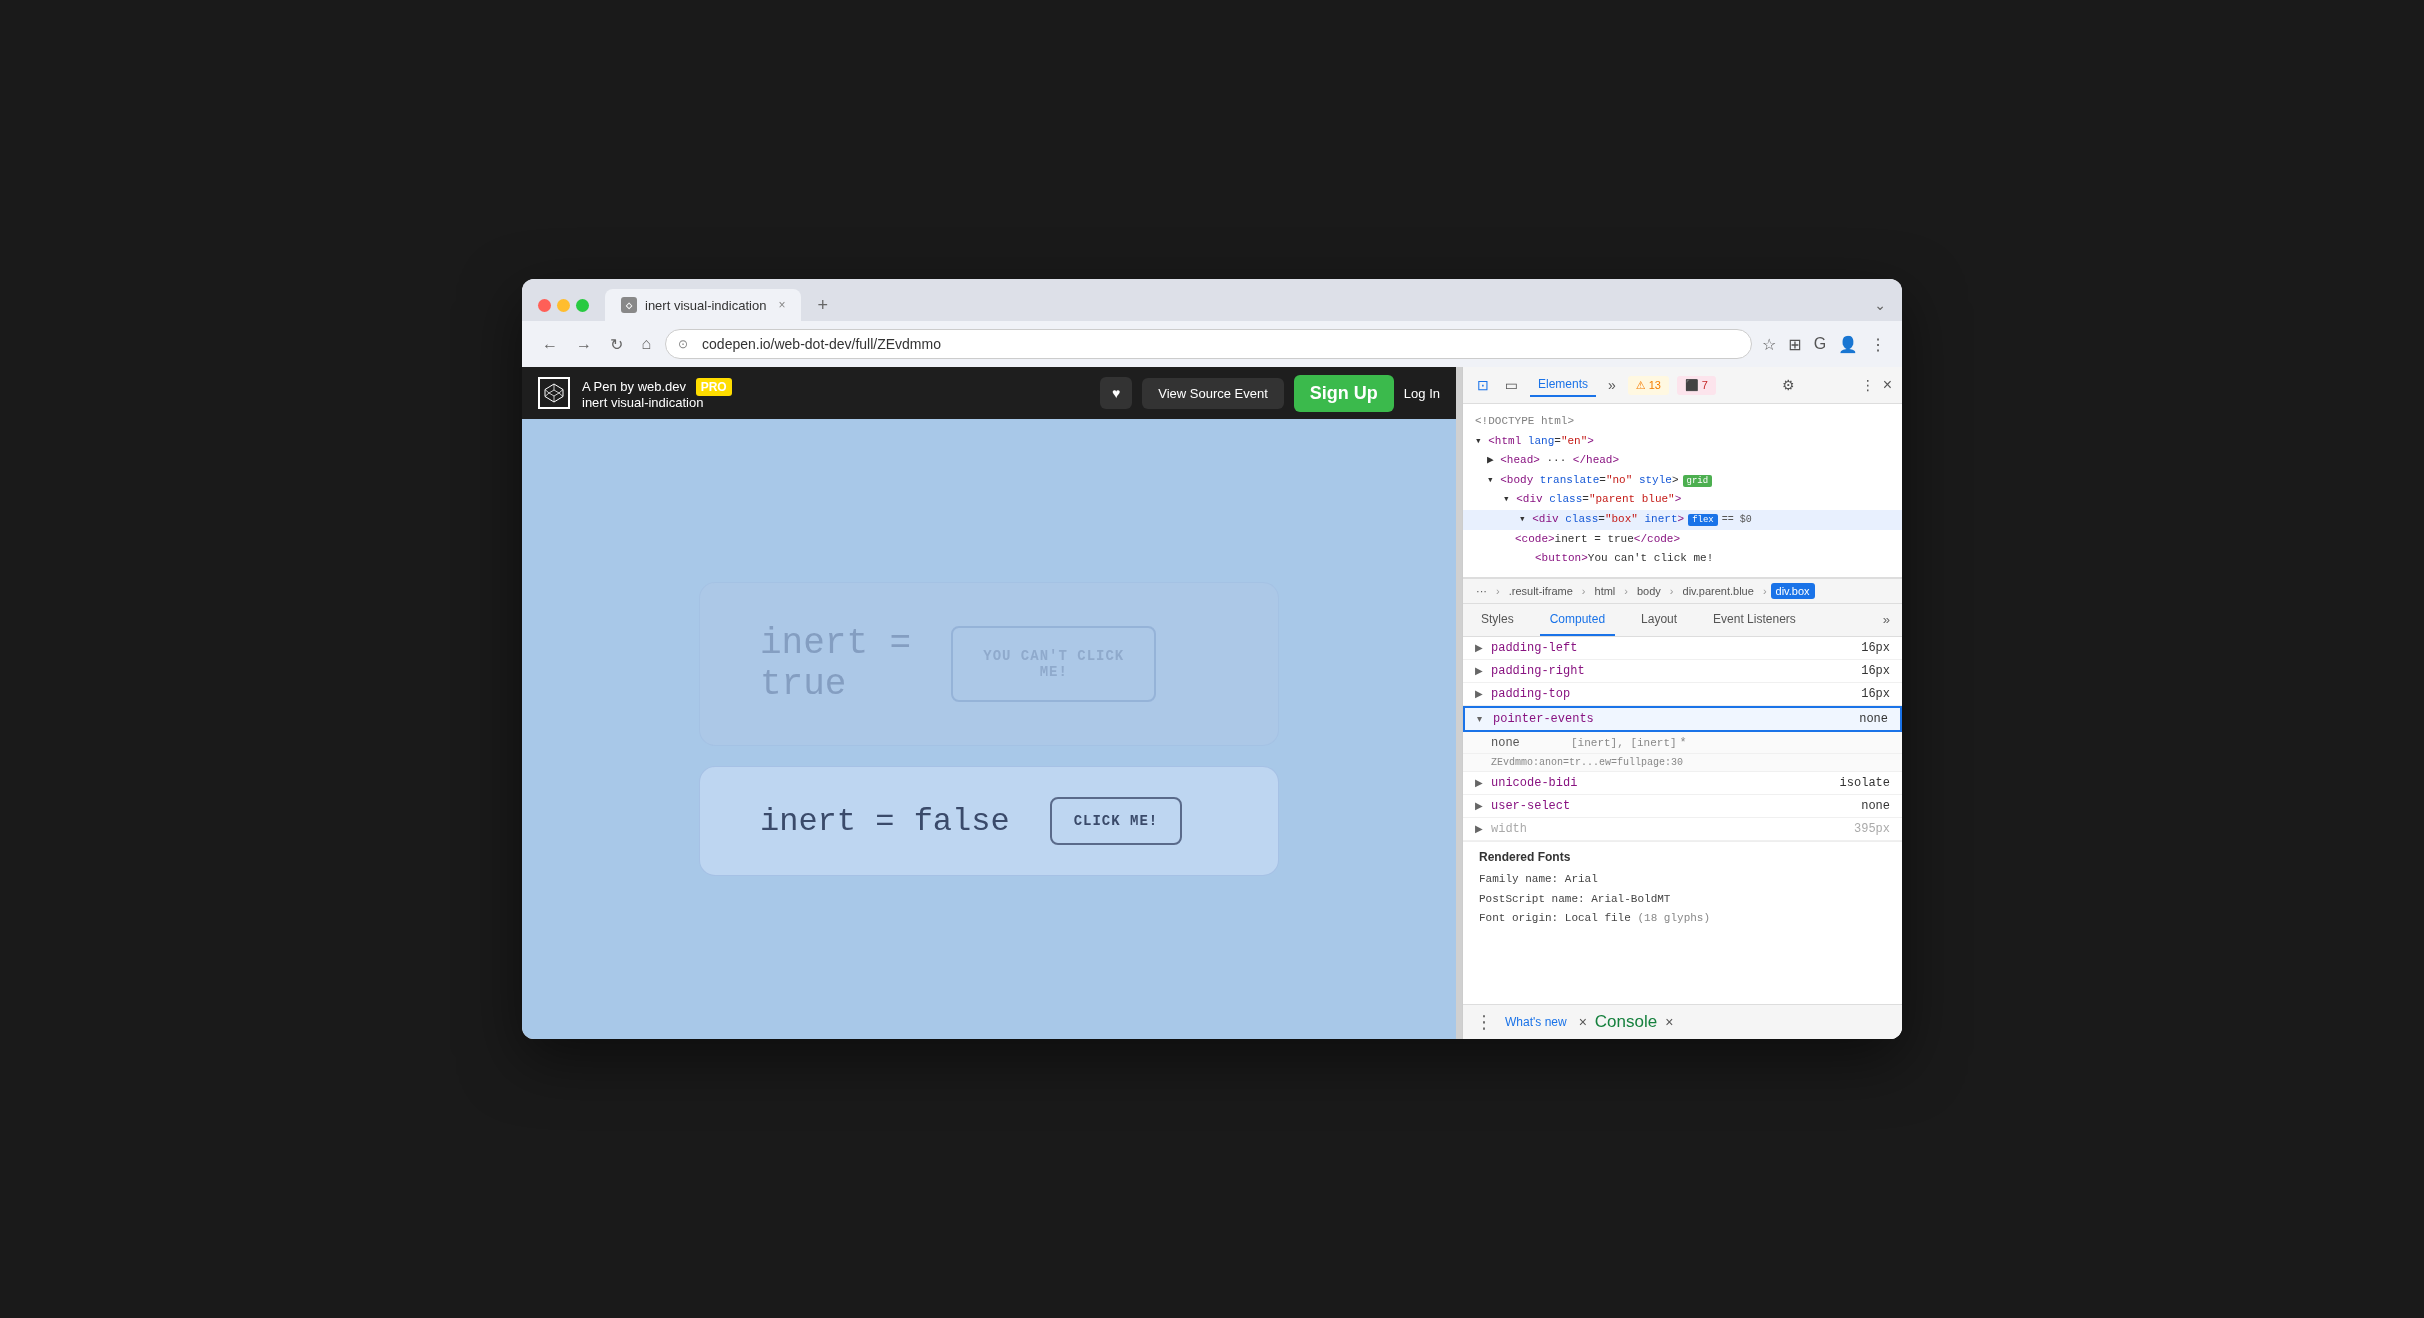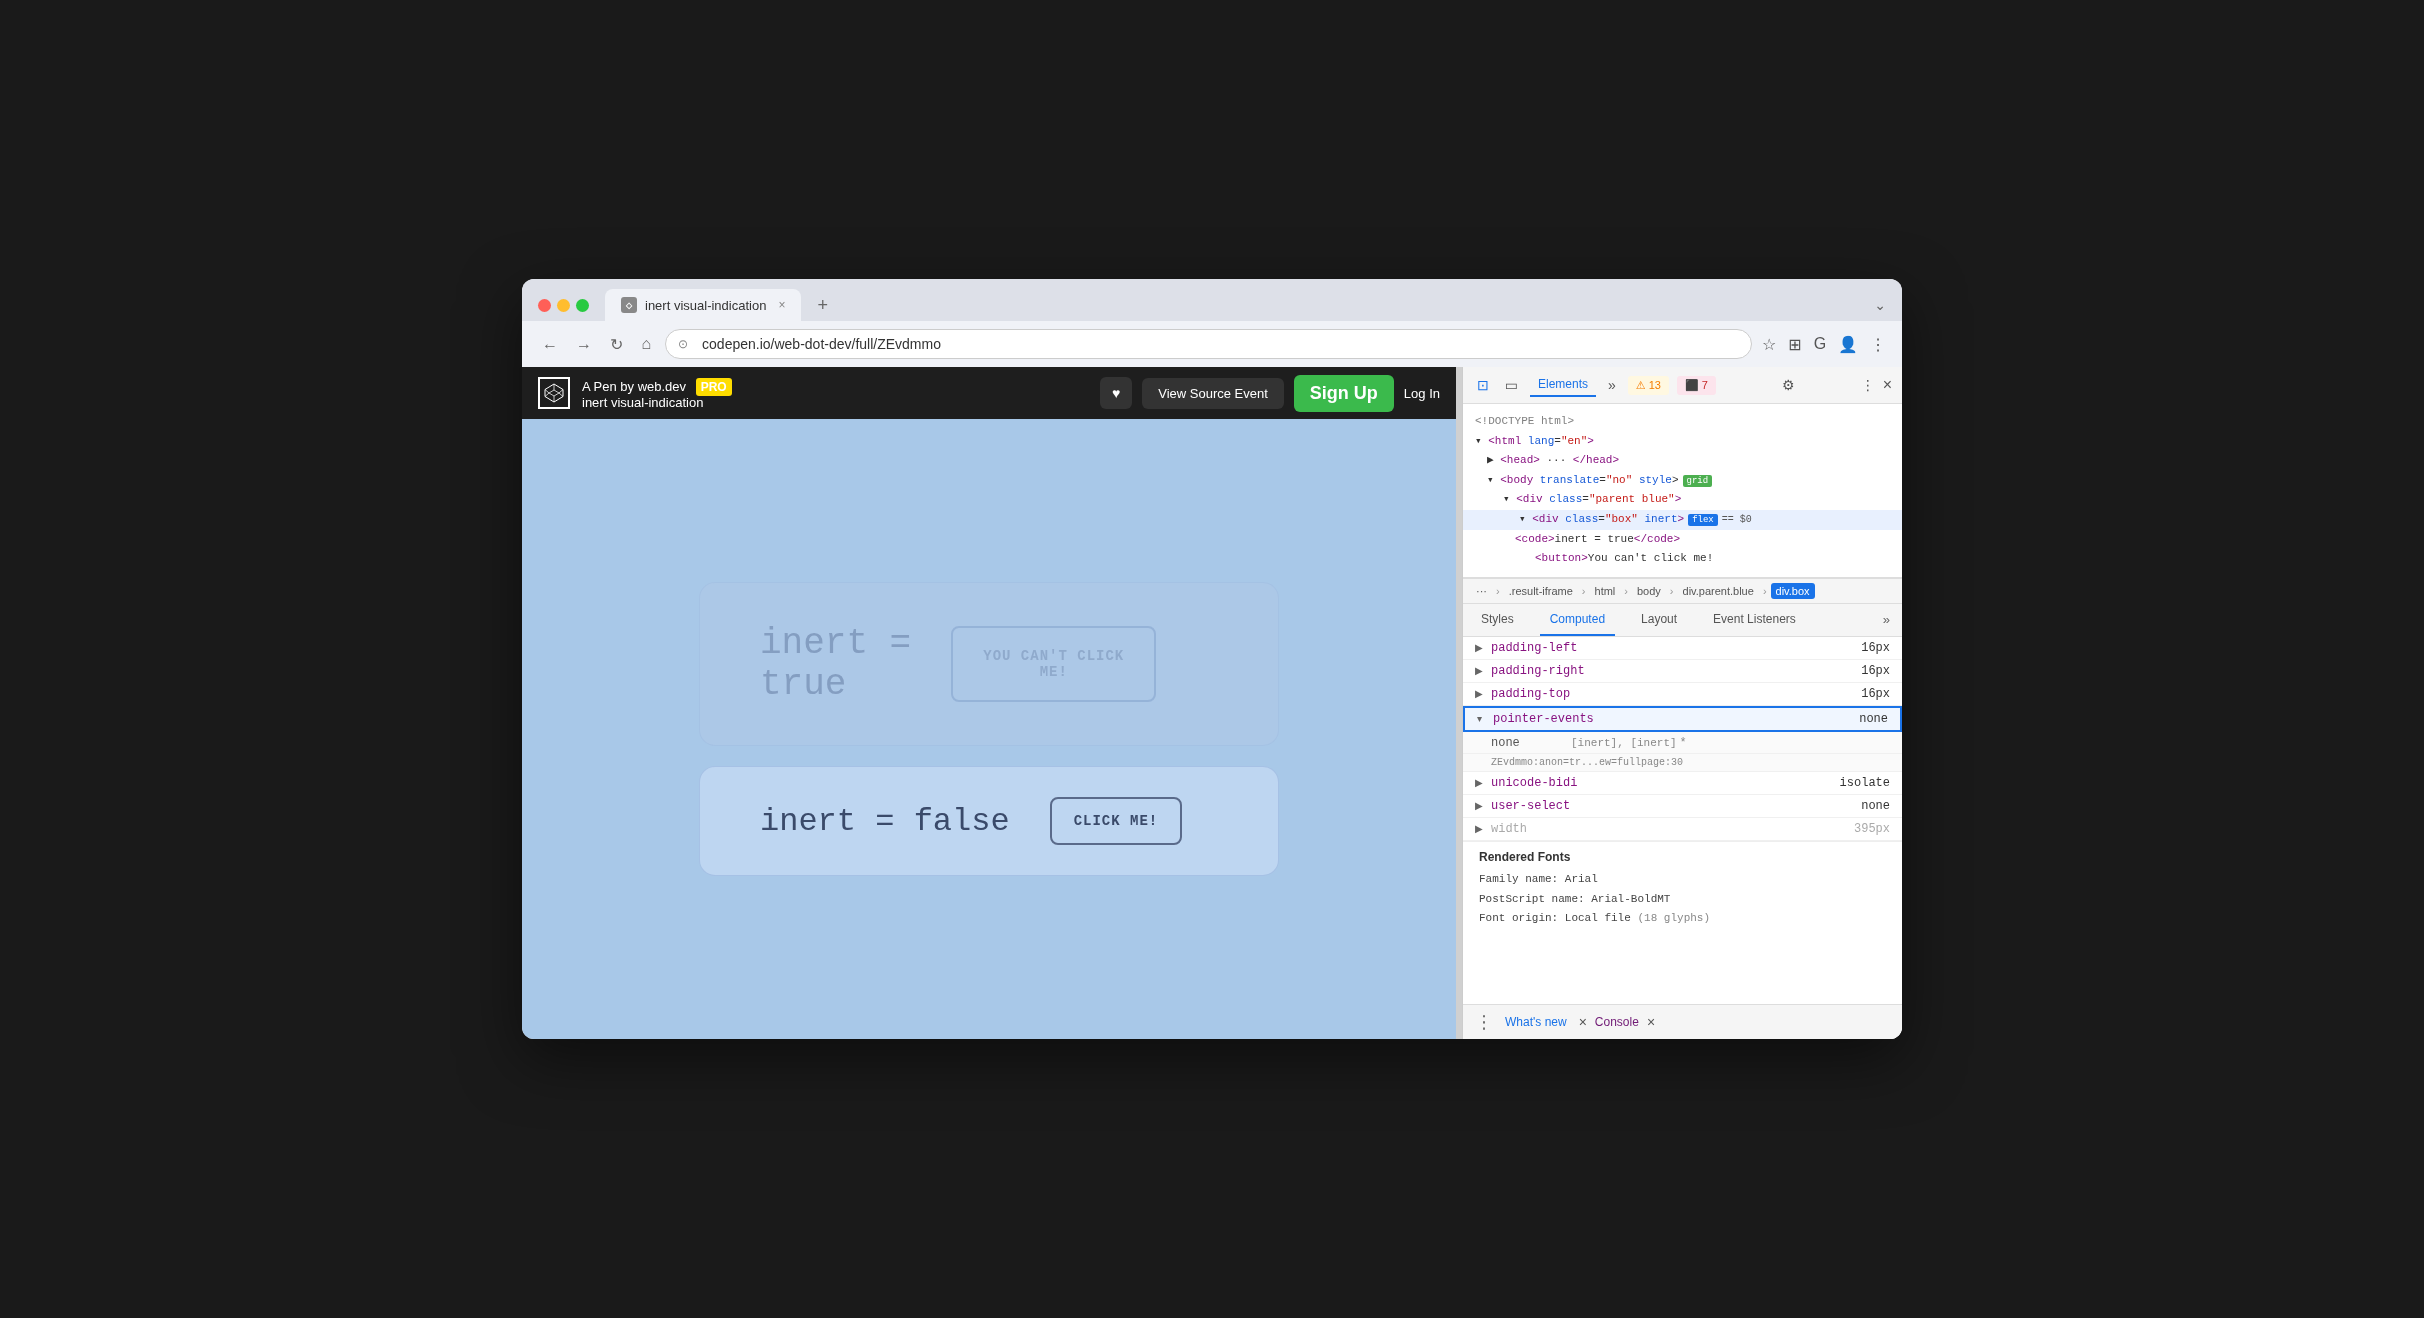--- a/index.html
+++ b/index.html
@@ -566,23 +566,23 @@
     .bottom-close {
       background: transparent;
       border: none;
       color: #555;
       cursor: pointer;
       font-size: 14px;
     }
     .bottom-console {
       background: transparent;
       border: none;
-      color: #701a75;
-      cursor: pointer;
-      font-size: 12px;
+      color: #15803d;
+      cursor: pointer;
+      font-size: 17px;
     }
     .menu-dots {
       font-size: 18px;
       color: #666;
     }
 
     .divider-line {
       width: 6px;
       background: #d0d0d0;
       cursor: col-resize;

